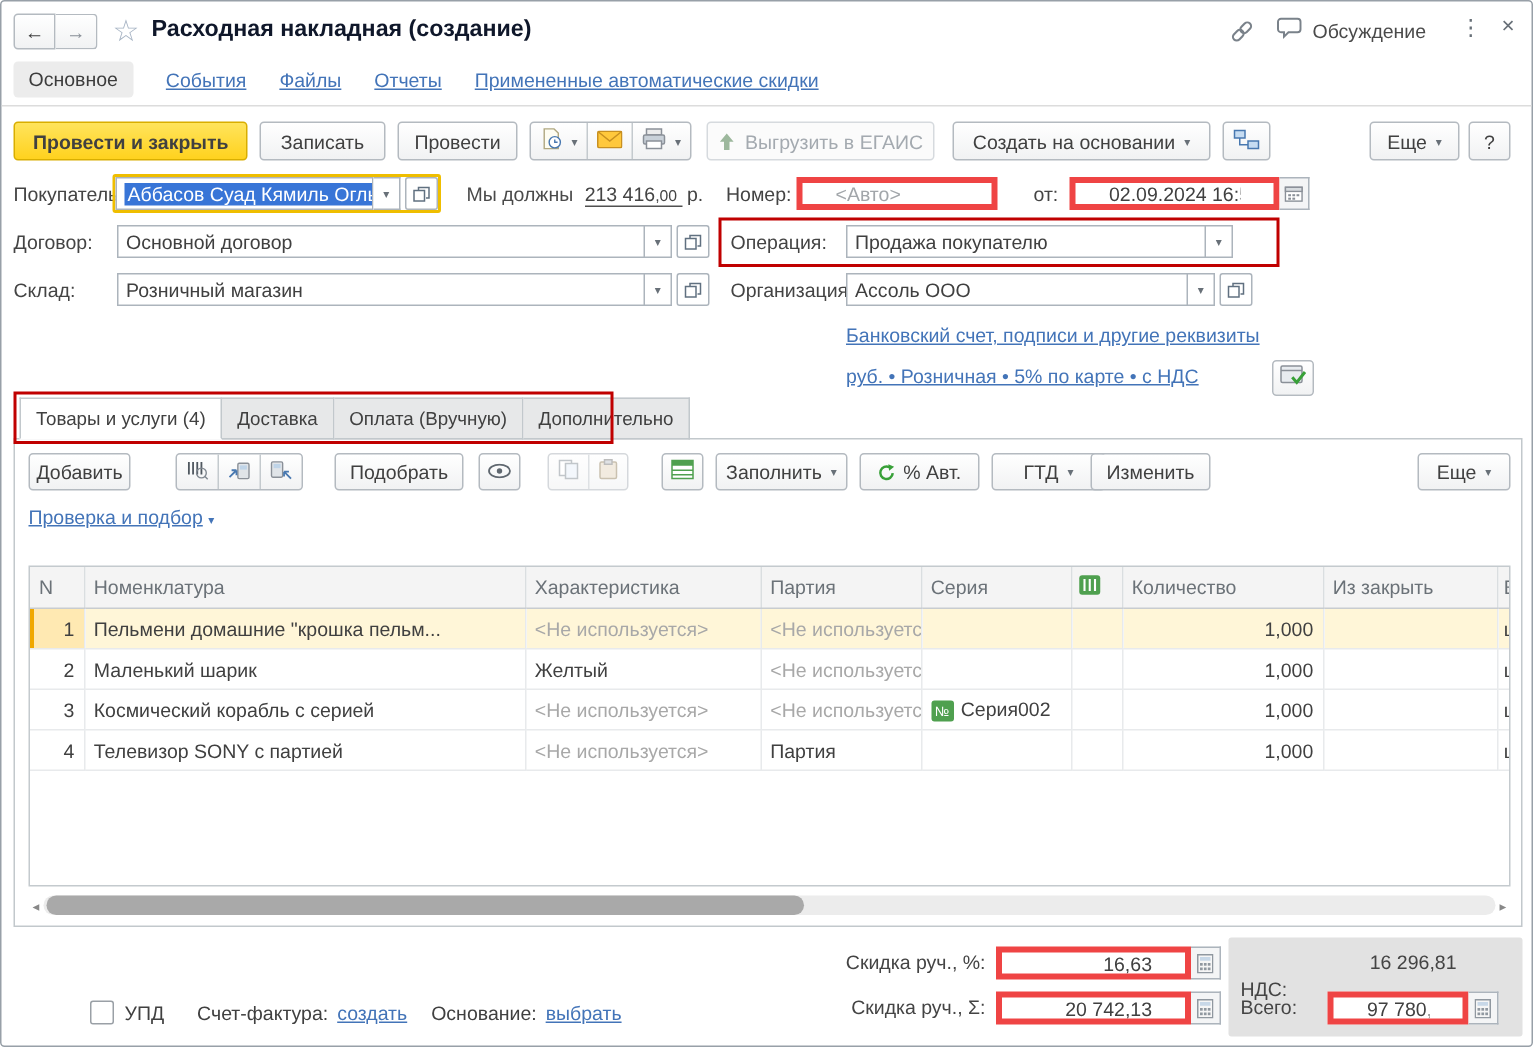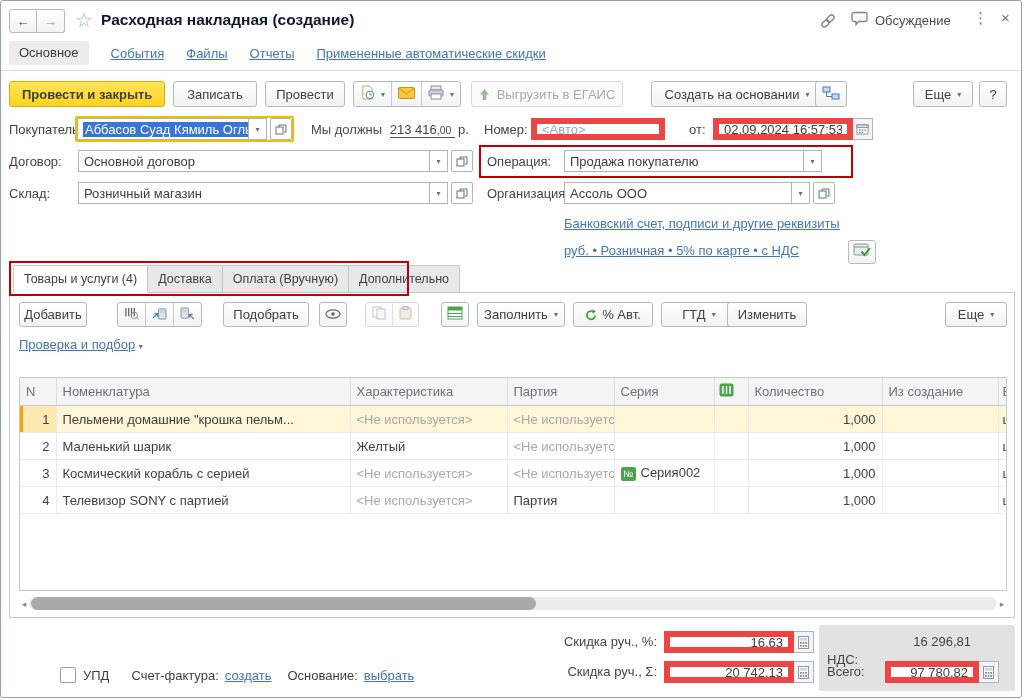--- a/index.html
+++ b/index.html
@@ -23,21 +23,21 @@
   .fld .txt{border:1px solid #ACB4BC;background:#fff;display:flex;align-items:center;
             padding:0 5px;overflow:hidden;white-space:nowrap;box-sizing:border-box;}
   .fld .ddb{border:1px solid #ACB4BC;border-left:none;width:18px;display:flex;align-items:center;
             justify-content:center;background:#fff;font-size:8px;color:#687078;cursor:pointer;box-sizing:border-box;}
   .openb{border:1px solid #ACB4BC;width:22px;height:22px;margin-left:3px;display:flex;align-items:center;
          justify-content:center;background:#fff;border-radius:2px;cursor:pointer;box-sizing:border-box;}
   .selring{border:2px solid #EFBE00;border-radius:2px;display:inline-flex;}
   .seltext{background:#3875D7;color:#fff;padding:0 2px;}
   input{font-family:"Liberation Sans",sans-serif;font-size:13px;color:#404040;outline:none;box-sizing:border-box;}
   input::placeholder{color:#A2A6AA;}
-  .inp{border:6px solid #ef4444;height:22px;padding:0 5px;background:#fff;}
+  .inp{border:4px solid #ef4444;height:22px;padding:0 22px;background:#fff;}
   .redbox{border:2px solid #C00000;pointer-events:none;z-index:9;}
   .tabbar-tab{display:inline-flex;align-items:center;justify-content:center;height:28px;padding:0 10px;
        font-size:12.5px;border:1px solid #C2C8CC;background:#E7E8E9;box-sizing:border-box;cursor:pointer;white-space:nowrap;}
   .tabbar-tab.active{background:#fff;border-bottom:1px solid #fff;z-index:3;position:relative;}
   table.grid{border-collapse:collapse;table-layout:fixed;width:986px;}
   table.grid th{background:#F4F4F4;color:#6B7278;font-weight:normal;text-align:left;height:27px;
        border-right:1px solid #DADEE0;border-bottom:1px solid #C8CCD0;padding:0 6px;overflow:hidden;white-space:nowrap;}
   table.grid td{height:26px;border-right:1px solid #E8EAEC;border-bottom:1px solid #E8EAEC;
        padding:0 6px;overflow:hidden;white-space:nowrap;}
   tr.sel td{background:#FFF6D8;}
@@ -133,21 +133,21 @@
   </div>
 
   <div class="abs btn btn-dis" style="left:470px;top:80px;width:152px;">
     <span style="margin-right:7px;display:flex;">
       <svg width="11" height="13" viewBox="0 0 12 14">
           <path d="M6 1 L11 7 H8 V13 H4 V7 H1 Z" fill="#9DB89D"></path>
         </svg>
     </span>
     <span>Выгрузить в ЕГАИС</span>
   </div>
-  <div class="abs btn" style="left:634px;top:80px;width:172px;margin-left:16px;">
+  <div class="abs btn" style="left:634px;top:80px;width:172px;">
     <span>Создать на основании</span>
       <span class="dd">▾</span>
   </div>
   <div class="abs btn" style="left:814px;top:80px;width:32px;padding:0;">
     <span>
       <svg width="18" height="16" viewBox="0 0 18 16">
         <rect x="1" y="2" width="7" height="5" fill="#C6DCF2" stroke="#4878B0"></rect>
         <rect x="10" y="9" width="7" height="5" fill="#C6DCF2" stroke="#4878B0"></rect>
         <path d="M4.5 7 v4.5 h5.5" fill="none" stroke="#4878B0"></path>
       </svg></span>
@@ -406,21 +406,21 @@
             <svg width="15" height="14" viewBox="0 0 15 14">
               <rect x="0.5" y="0.5" width="14" height="13" rx="2" fill="#4FA04F"></rect>
               <g stroke="#ffffff" stroke-width="1.4">
                     <line x1="4" y1="3" x2="4" y2="11"></line>
                     <line x1="7.5" y1="3" x2="7.5" y2="11"></line>
                     <line x1="11" y1="3" x2="11" y2="11"></line>
                   </g>
             </svg></span>
         </th>
         <th>Количество</th>
-        <th>Из создание</th>
+        <th>Из закрыть</th>
         <th style="padding:0 0 0 4px;">Ед.</th>
       </tr>
       <tr class="sel">
         <td class="num ncell">1</td>
         <td>Пельмени домашние "крошка пельм...</td>
         <td class="mut">&lt;Не используется&gt;</td>
         <td class="mut">&lt;Не используется&gt;</td>
         <td></td>
         <td></td>
         <td class="num">1,000</td>

